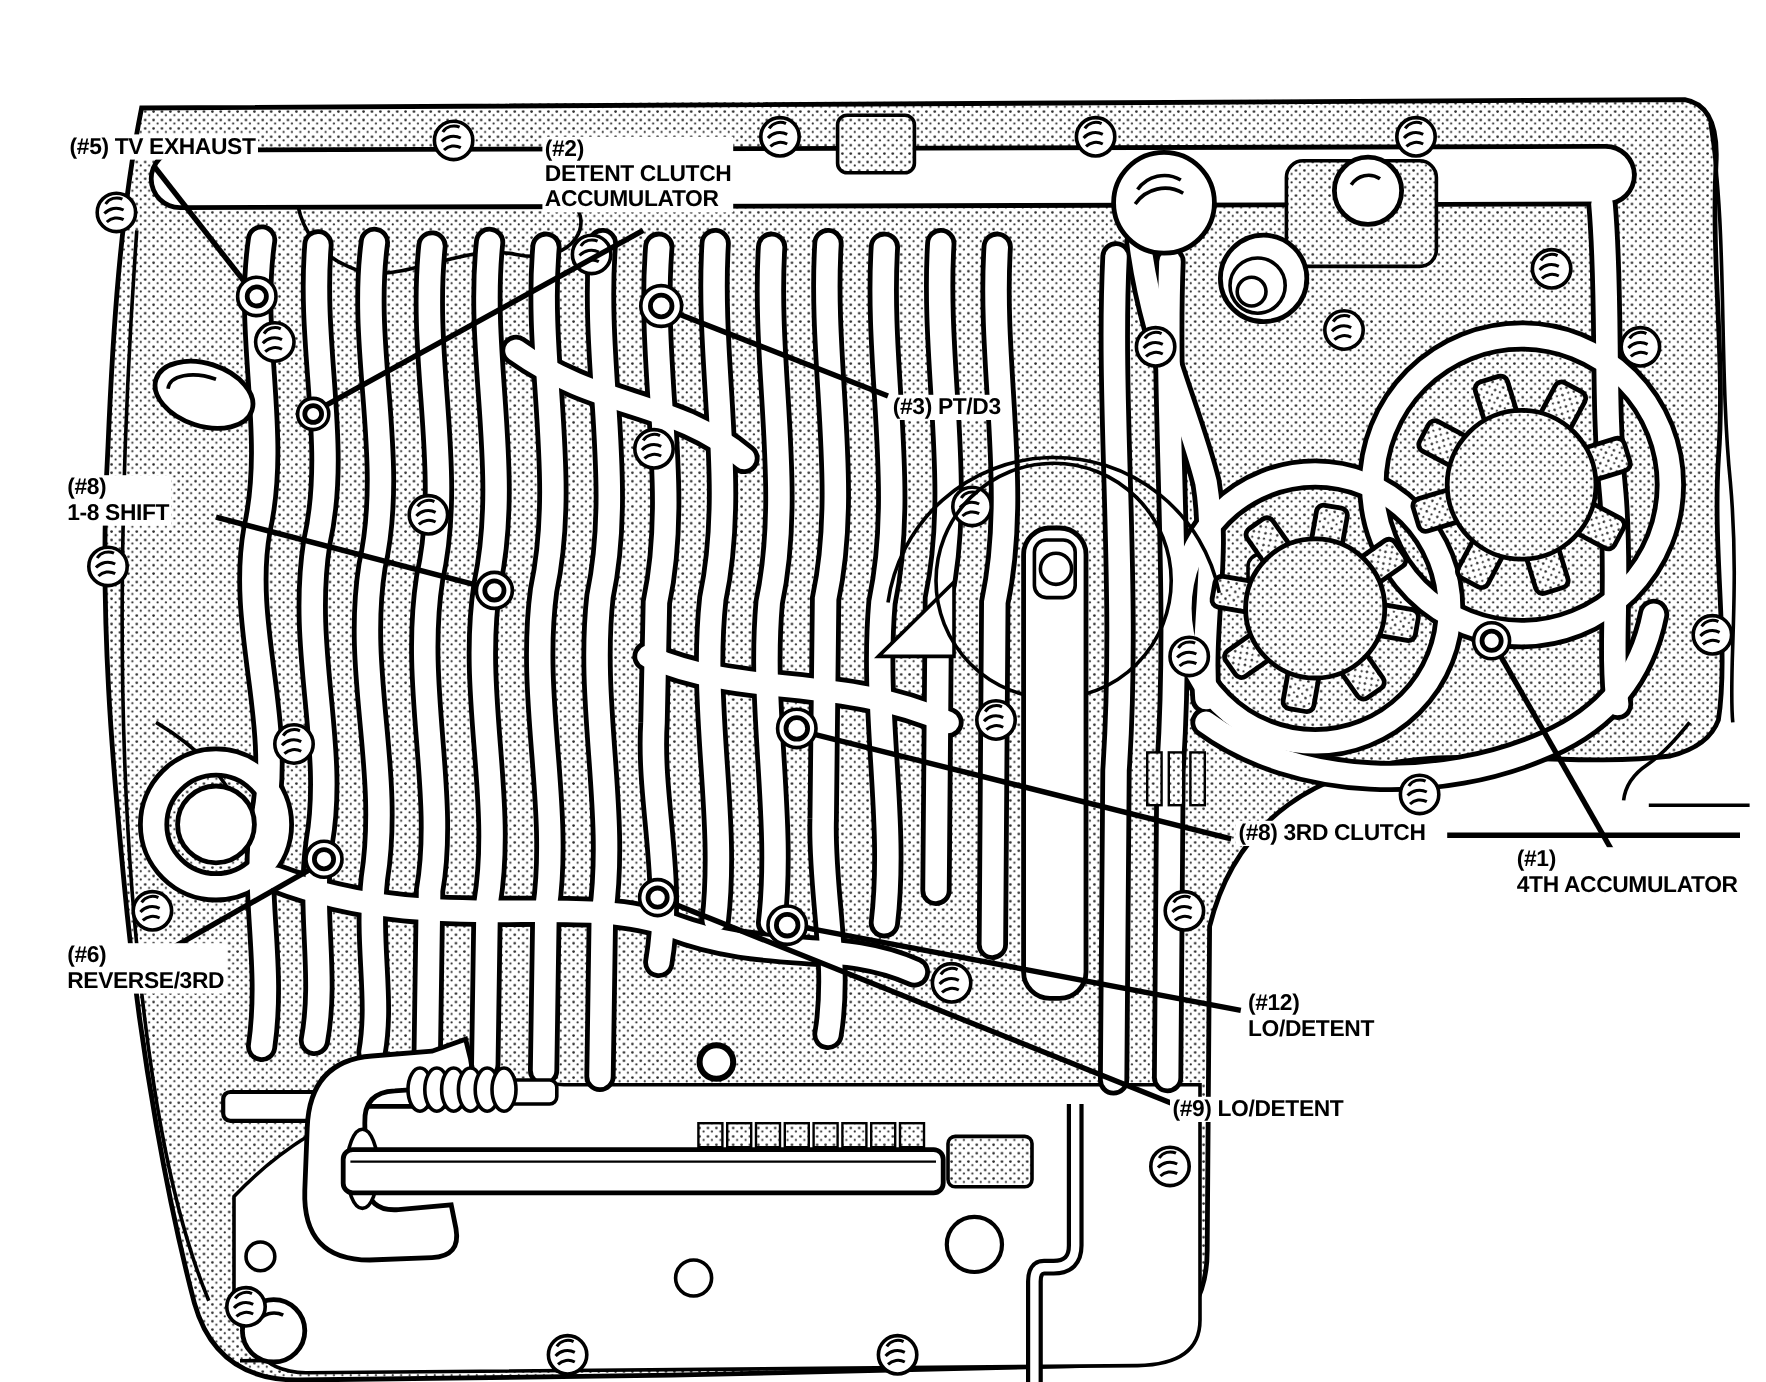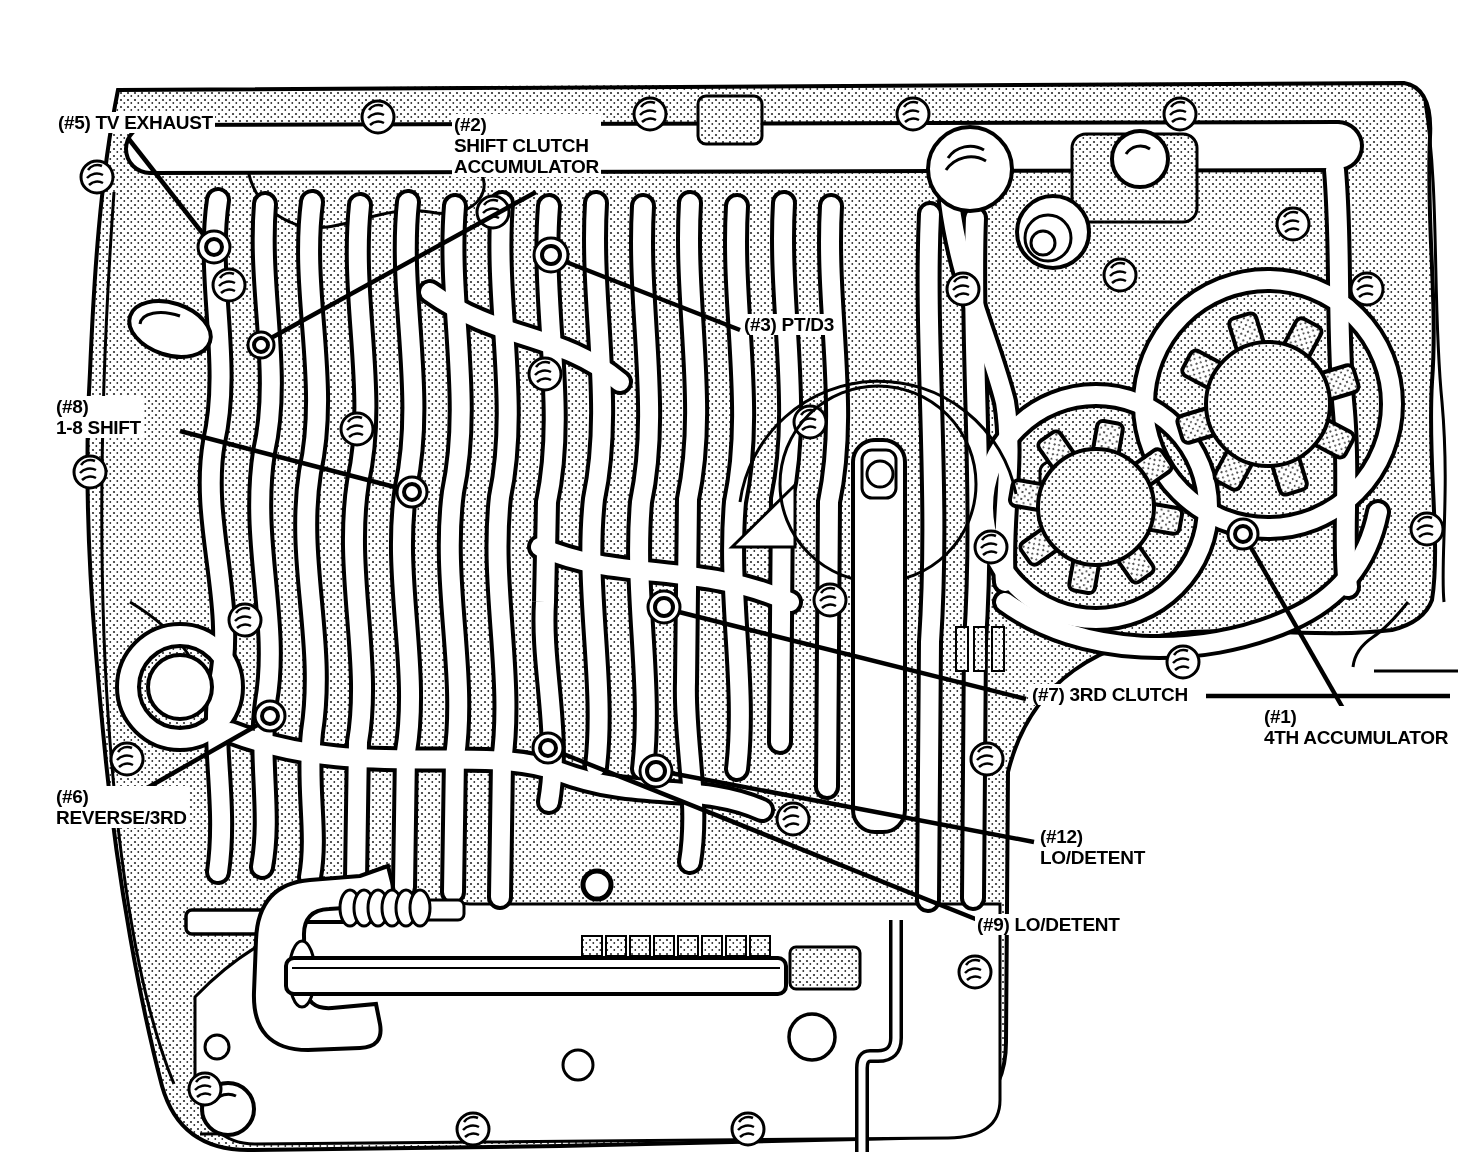--- a/index.html
+++ b/index.html
@@ -330,36 +330,36 @@
           <circle cx="548" cy="706" r="8" stroke-width="4"></circle>
         </g>
   </g>
 </svg>
 
 <div class="callout" style="left:56px;top:70px">
   <span class="ln">(#5) TV EXHAUST</span>
 </div>
 <div class="callout" style="left:452px;top:72px">
   <span class="ln">(#2)</span>
-  <span class="ln">SHIFT CLUTCH</span>
+  <span class="ln">DETENT CLUTCH</span>
   <span class="ln">ACCUMULATOR</span>
 </div>
-<div class="callout" style="left:742px;top:272px">
+<div class="callout" style="left:742px;top:287px">
   <span class="ln">(#3) PT/D3</span>
 </div>
 <div class="callout" style="left:54px;top:354px">
   <span class="ln">(#8)</span>
   <span class="ln">1-8 SHIFT</span>
 </div>
 <div class="callout" style="left:54px;top:744px">
   <span class="ln">(#6)</span>
   <span class="ln">REVERSE/3RD</span>
 </div>
 <div class="callout" style="left:1030px;top:642px">
-  <span class="ln">(#7) 3RD CLUTCH</span>
+  <span class="ln">(#8) 3RD CLUTCH</span>
 </div>
 <div class="callout" style="left:1262px;top:664px">
   <span class="ln">(#1)</span>
   <span class="ln">4TH ACCUMULATOR</span>
 </div>
 <div class="callout" style="left:1038px;top:784px">
   <span class="ln">(#12)</span>
   <span class="ln">LO/DETENT</span>
 </div>
 <div class="callout" style="left:975px;top:872px">

